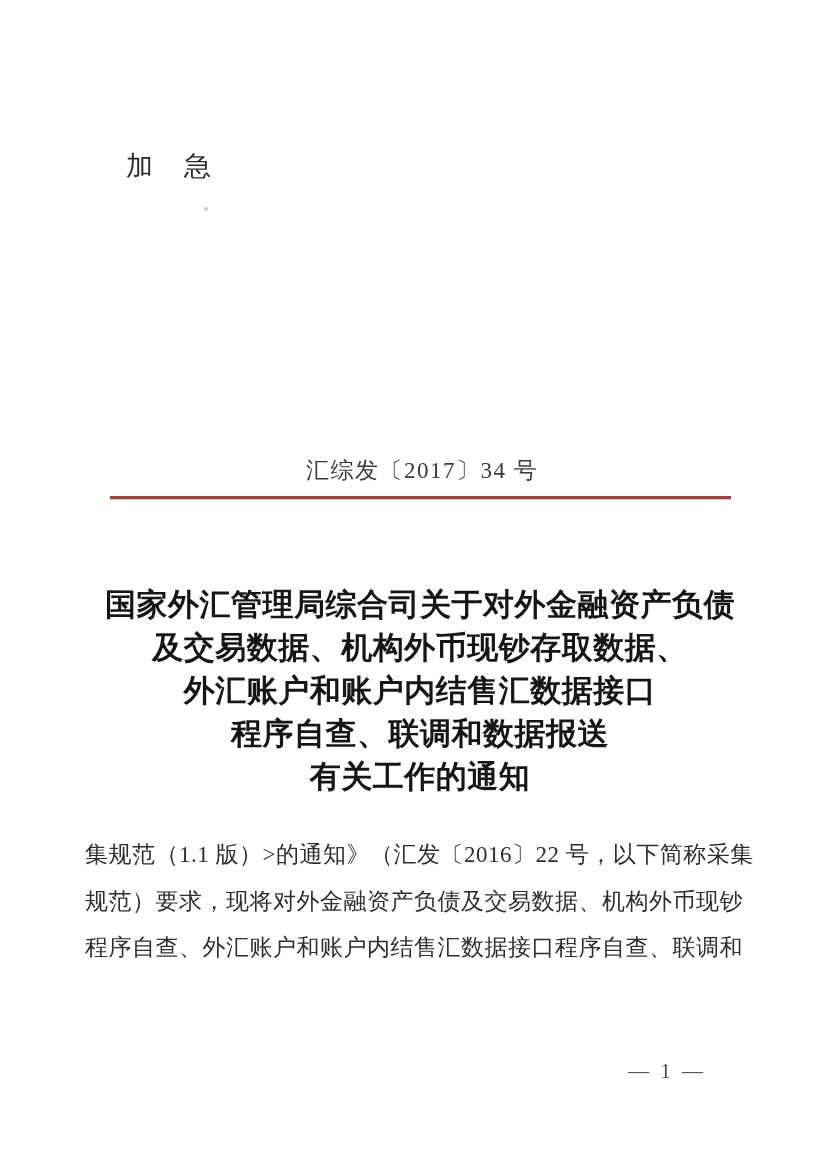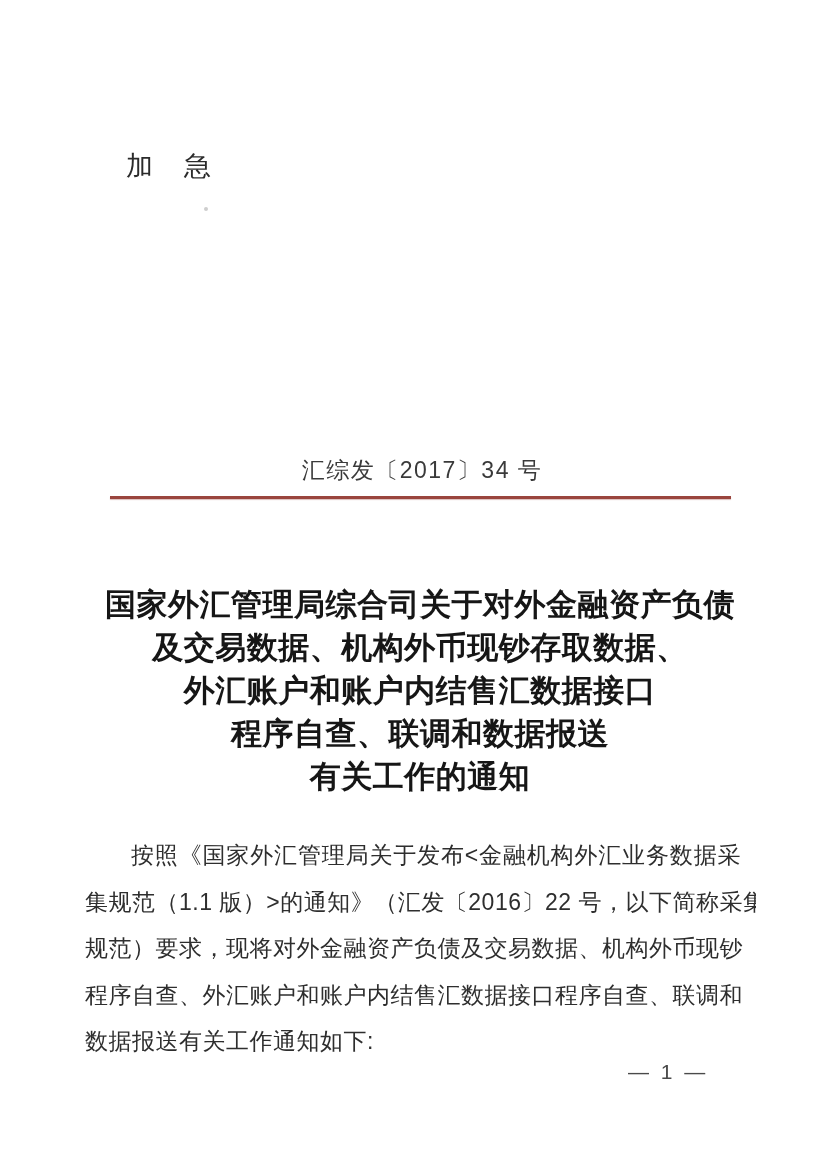--- a/index.html
+++ b/index.html
@@ -6,21 +6,21 @@
     margin: 0;
     padding: 0;
     background: #ffffff;
   }
   .page {
     position: relative;
     width: 756px;
     height: 1169px;
     background: #ffffff;
     overflow: hidden;
-    font-family: Liberation Sans, sans-serif;
+    font-family: Liberation Serif, serif;
   }
   
   .urgency {
     position: absolute;
     top: 153px;
     left: 126px;
     font-size: 27px;
     line-height: 1;
     color: #2b2b2b;
     letter-spacing: 2px;
@@ -142,25 +142,23 @@
 
   <div class="title-block">
     <div class="title-line">国家外汇管理局综合司关于对外金融资产负债</div>
     <div class="title-line">及交易数据、机构外币现钞存取数据、</div>
     <div class="title-line">外汇账户和账户内结售汇数据接口</div>
     <div class="title-line">程序自查、联调和数据报送</div>
     <div class="title-line">有关工作的通知</div>
   </div>
 
   <div class="body-block">
-    <div class="body-line first">按照《国家外汇管理局关于发布&lt;金融机构外汇业务数据采</div>
     <div class="body-line">集规范（1.1 版）&gt;的通知》（汇发〔2016〕22 号，以下简称采集</div>
     <div class="body-line">规范）要求，现将对外金融资产负债及交易数据、机构外币现钞</div>
     <div class="body-line">程序自查、外汇账户和账户内结售汇数据接口程序自查、联调和</div>
-    <div class="body-line last">数据报送有关工作通知如下:</div>
   </div>
 
   <div class="page-number">— 1 —</div>
 
   <div class="scan-line-right"></div>
   <div class="scan-speck"></div>
 
 </div>
 
 </body></html>

